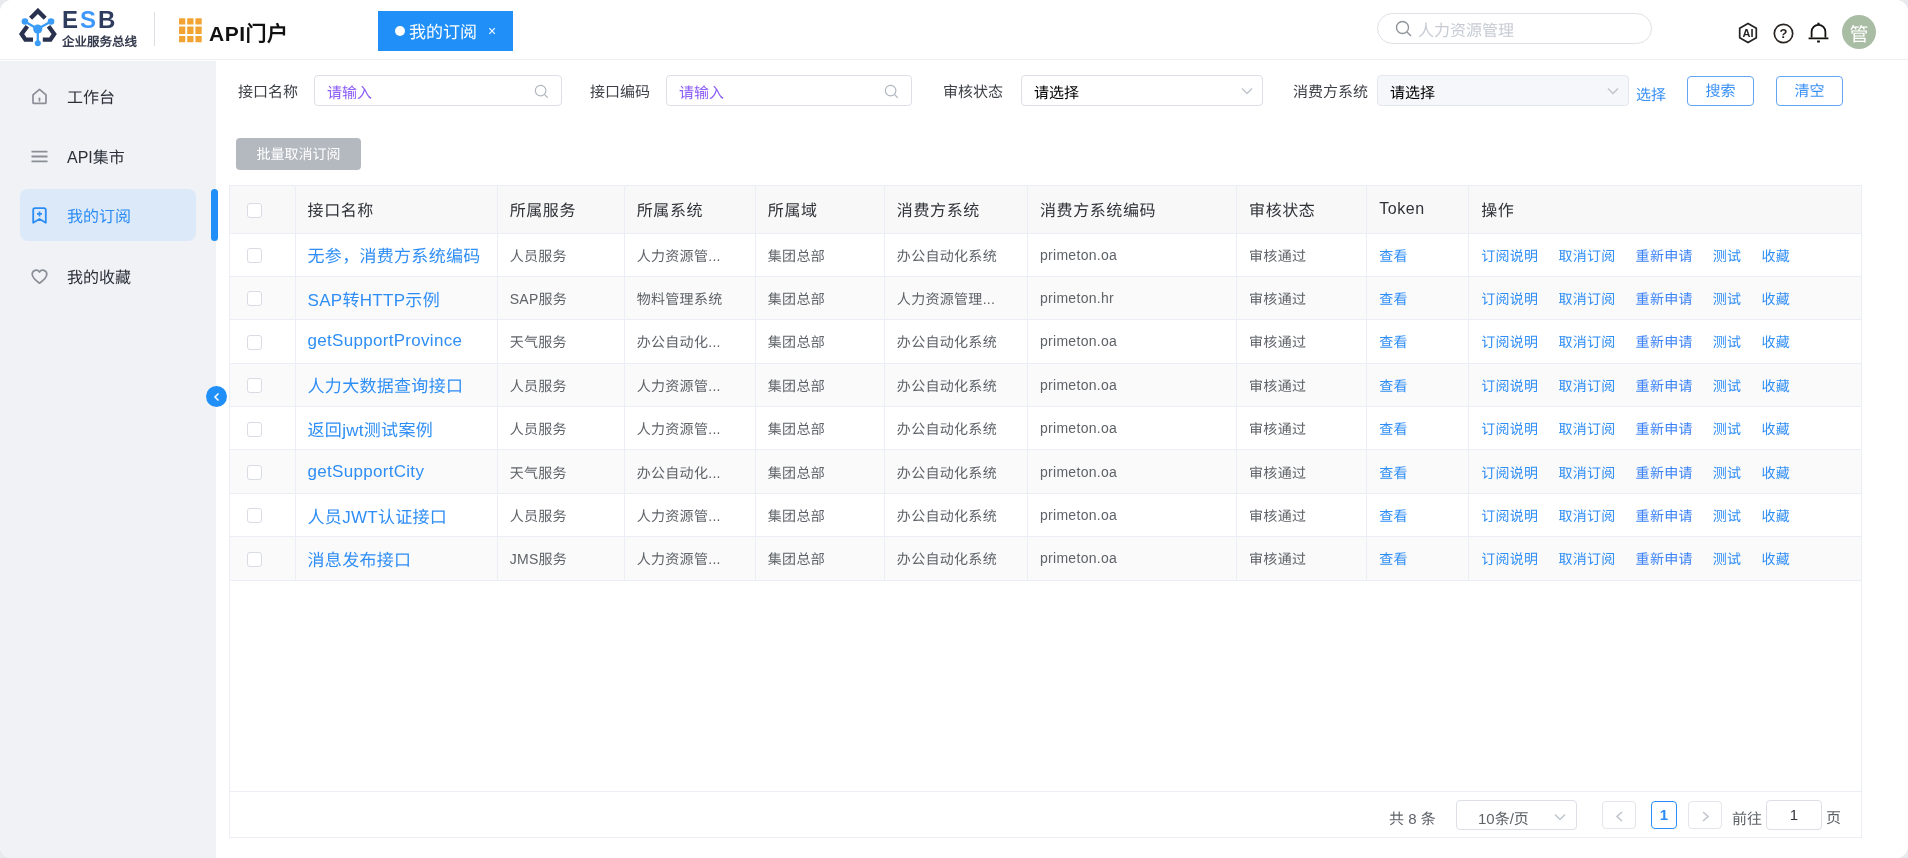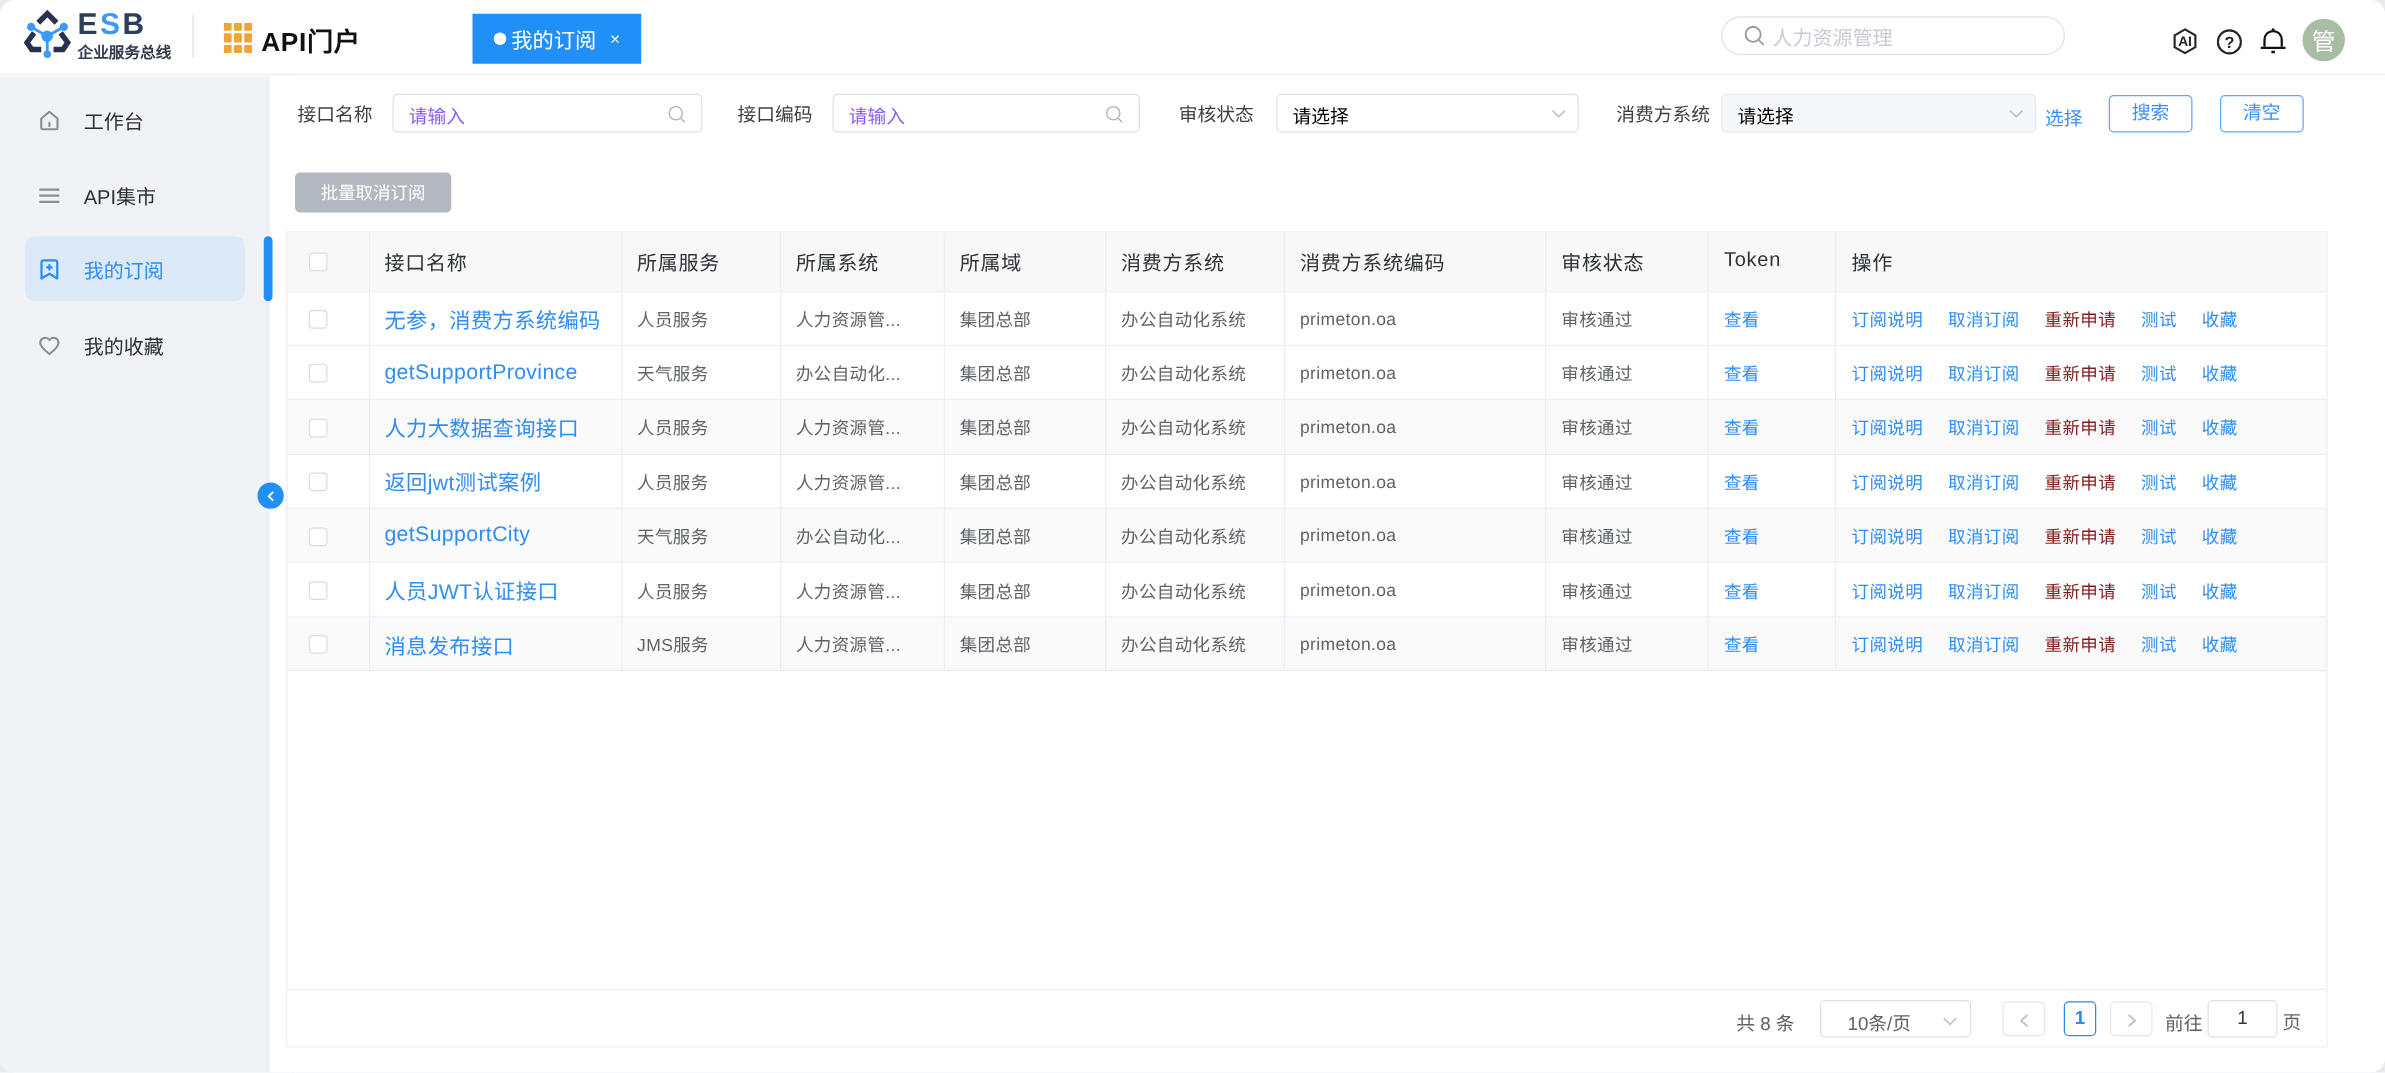--- a/index.html
+++ b/index.html
@@ -49,21 +49,21 @@
 .card{position:absolute;left:229px;top:185px;width:1633px;height:653px;border:1px solid #ebeef5}
 table{border-collapse:collapse;table-layout:fixed;width:1631px;font-size:14px}
 th{height:47px;background:#f8f8f9;font-size:16px;font-weight:500;letter-spacing:0.6px;color:#2f3237;text-align:left;border-bottom:1px solid #ebeef5;border-right:1px solid #ebeef5;padding:0 0 0 12px}
 td{height:43.4px;color:#5f6368;letter-spacing:0.3px;border-bottom:1px solid #ebeef5;border-right:1px solid #ebeef5;padding:0 0 0 12px;white-space:nowrap;overflow:hidden}
 th:last-child,td:last-child{border-right:none}
 tr.stripe td{background:#fafafa}
 td.cb,th.cb{padding-left:17px}
 a{color:#2f8ef5;text-decoration:none}
 td .name{font-size:17px}
 .ops a{margin-right:20px}
-.ops .dis{color:#7f1d1d}
+.ops .dis{color:#3b82f6}
 .checkbox{width:15px;height:15px;border:1px solid #d9dce2;border-radius:3px;background:#fff;display:inline-block;vertical-align:middle}
 
 .pager{position:absolute;left:0;bottom:0;width:1631px;height:46px;border-top:1px solid #ebeef5;background:#fff}
 .pager *{position:absolute;font-size:15px;color:#5f6368}
 .total{left:1159px;top:15px}
 .psel{left:1226px;top:8px;width:121px;height:30px;border:1px solid #dcdfe6;border-radius:4px}
 .psel span{position:absolute;left:21px;top:6px}
 .pbtn{top:9px;width:34px;height:28px;border:1px solid #e3e6ea;border-radius:4px;background:#fff;text-align:center;line-height:26px;color:#c0c4cc}
 .pcur{left:1421px;top:9px;width:26px;height:28px;border:1px solid #2c8cf5;border-radius:4px;color:#2c8cf5;font-weight:700;text-align:center;line-height:26px}
 .goto{left:1502px;top:15px}
@@ -244,20 +244,32 @@
             <td><a class="name" href="#">无参，消费方系统编码</a></td>
             <td>人员服务</td>
             <td>人力资源管...</td>
             <td>集团总部</td>
             <td>办公自动化系统</td>
             <td>primeton.oa</td>
             <td>审核通过</td>
             <td><a href="#">查看</a></td>
             <td class="ops"><a href="#">订阅说明</a><a href="#">取消订阅</a><a class="dis">重新申请</a><a href="#">测试</a><a href="#">收藏</a></td>
           </tr>
+      <tr class="stripe">
+            <td class="cb"><span class="checkbox"></span></td>
+            <td><a class="name" href="#">SAP转HTTP示例</a></td>
+            <td>SAP服务</td>
+            <td>物料管理系统</td>
+            <td>集团总部</td>
+            <td>人力资源管理...</td>
+            <td>primeton.hr</td>
+            <td>审核通过</td>
+            <td><a href="#">查看</a></td>
+            <td class="ops"><a href="#">订阅说明</a><a href="#">取消订阅</a><a class="dis">重新申请</a><a href="#">测试</a><a href="#">收藏</a></td>
+          </tr>
       <tr>
             <td class="cb"><span class="checkbox"></span></td>
             <td><a class="name" href="#">getSupportProvince</a></td>
             <td>天气服务</td>
             <td>办公自动化...</td>
             <td>集团总部</td>
             <td>办公自动化系统</td>
             <td>primeton.oa</td>
             <td>审核通过</td>
             <td><a href="#">查看</a></td>

